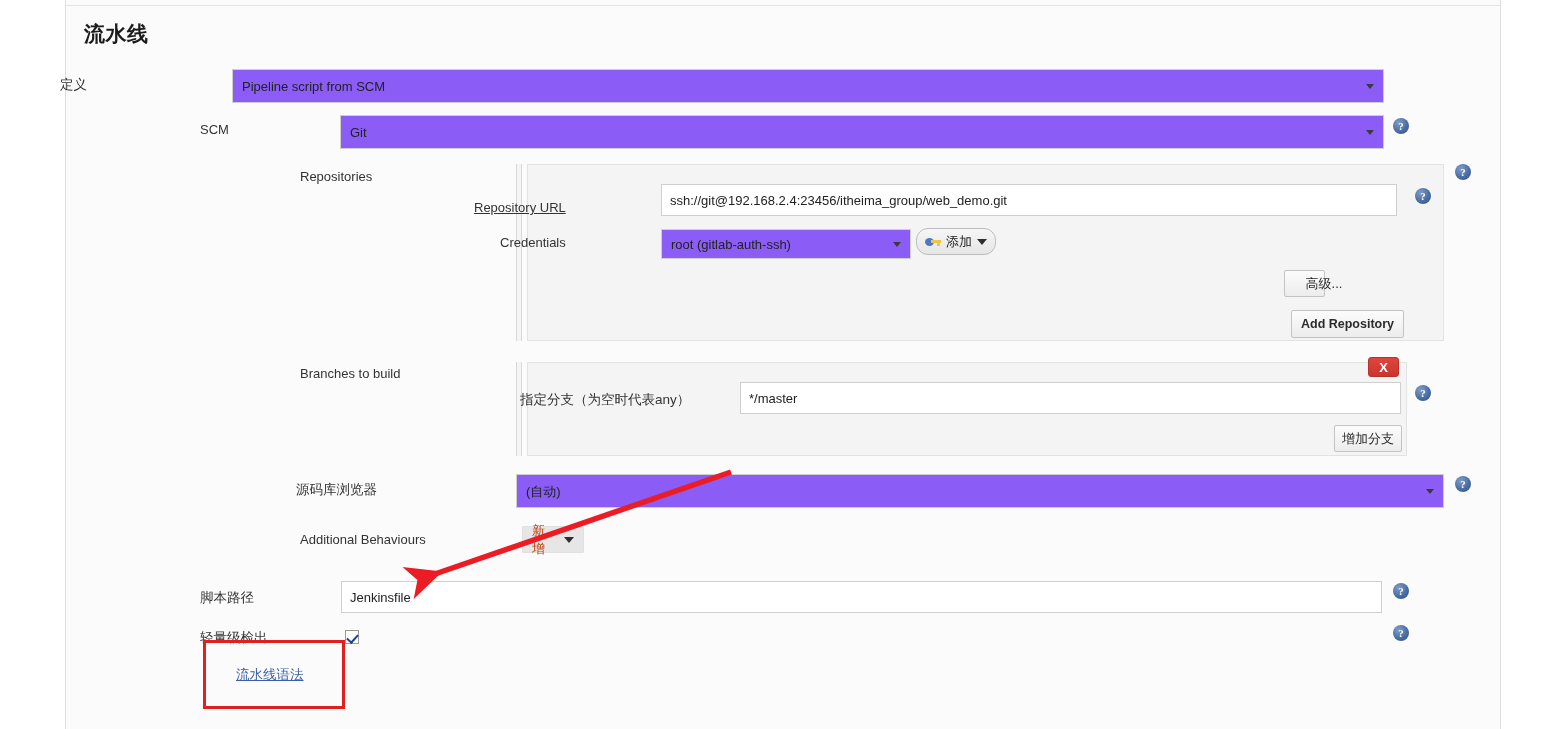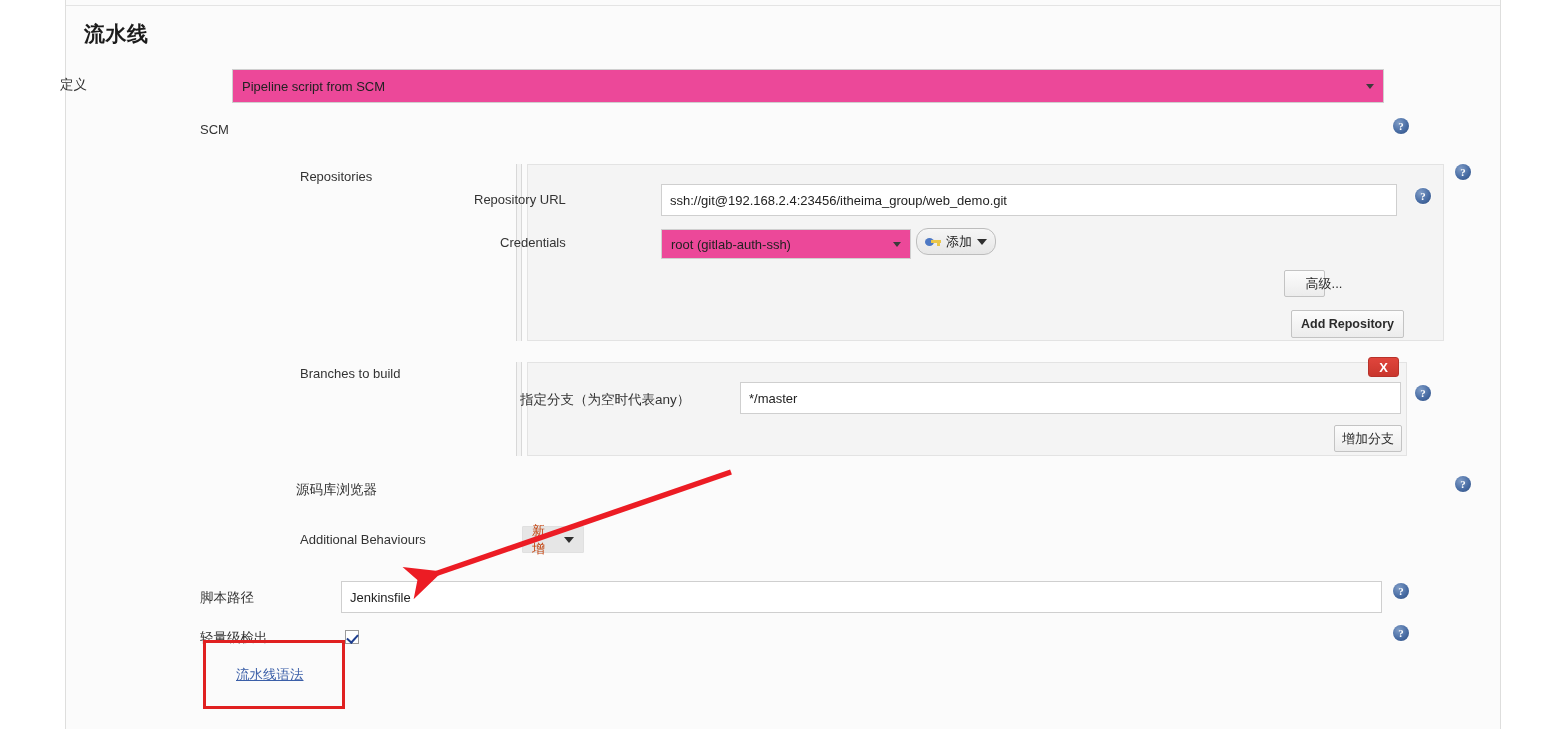--- a/index.html
+++ b/index.html
@@ -49,21 +49,21 @@
     position: absolute;
     font-size: 13px;
     color: #333333;
     white-space: nowrap;
   }
   .lbl-cn { font-size: 13.5px; }
 
   
   .select {
     position: absolute;
-    background: #ec4899;
+    background: #8b5cf6;
     border: 1px solid #cfcfcf;
     height: 30px;
     font-size: 13px;
     color: #222;
     padding: 6px 26px 16px 9px;
     line-height: 17px;
     white-space: nowrap;
     overflow: hidden;
   }
   .select .caret {
@@ -268,27 +268,31 @@
 
   <div class="section-title">流水线</div>
 
   <div class="lbl lbl-cn" style="left:60px; top:76px; width:62px;">定义</div>
   <div class="select tall" style="left:232px; top:69px; width:1152px;">
     <span>Pipeline script from SCM</span>
     <span class="caret"></span>
   </div>
 
   <div class="lbl" style="left:200px; top:122px; width:78px;">SCM</div>
+  <div class="select tall" style="left:340px; top:115px; width:1044px;">
+    <span>Git</span>
+    <span class="caret"></span>
+  </div>
   <div class="help" style="left:1393px; top:118px;">?</div>
 
   <div class="lbl" style="left:300px; top:169px; width:110px;">Repositories</div>
   <div class="rail" style="left:516px; top:164px; height:177px;"></div>
   <div class="block" style="left:527px; top:164px; width:917px; height:177px;"></div>
 
-  <div class="lbl" style="left:474px; top:192px; width:176px;">Repository URL</div>
+  <div class="lbl" style="left:474px; top:200px; width:176px;text-decoration:underline;">Repository URL</div>
   <div class="txt tall" style="left:661px; top:184px; width:736px;">ssh://git@192.168.2.4:23456/itheima_group/web_demo.git</div>
   <div class="help" style="left:1415px; top:188px;">?</div>
   <div class="help" style="left:1455px; top:164px;">?</div>
 
   <div class="lbl" style="left:500px; top:235px; width:150px;">Credentials</div>
   <div class="select" style="left:661px; top:229px; width:250px;">
     <span>root (gitlab-auth-ssh)</span>
     <span class="caret"></span>
   </div>
   <div class="btn-split" style="left:916px; top:228px; width:80px; height:27px;">
@@ -310,20 +314,24 @@
 
   <div class="xbtn" style="left:1368px; top:357px; width:31px; height:20px;">X</div>
 
   <div class="lbl lbl-cn" style="left:520px; top:391px; width:212px;">指定分支（为空时代表any）</div>
   <div class="txt tall" style="left:740px; top:382px; width:661px;">*/master</div>
   <div class="help" style="left:1415px; top:385px;">?</div>
 
   <div class="btn btn-cn" style="left:1334px; top:425px; width:68px; height:27px;">增加分支</div>
 
   <div class="lbl lbl-cn" style="left:296px; top:481px; width:110px;">源码库浏览器</div>
+  <div class="select tall" style="left:516px; top:474px; width:928px;">
+    <span>(自动)</span>
+    <span class="caret"></span>
+  </div>
   <div class="help" style="left:1455px; top:476px;">?</div>
 
   <div class="lbl" style="left:300px; top:532px; width:205px;">Additional Behaviours</div>
   <div class="btn-flat" style="left:522px; top:526px; width:62px; height:27px;">
     <span>新增</span>
     <span class="caret-blk"></span>
   </div>
 
   <div class="lbl lbl-cn" style="left:200px; top:589px; width:120px;">脚本路径</div>
   <div class="txt tall" style="left:341px; top:581px; width:1041px;">Jenkinsfile</div>

